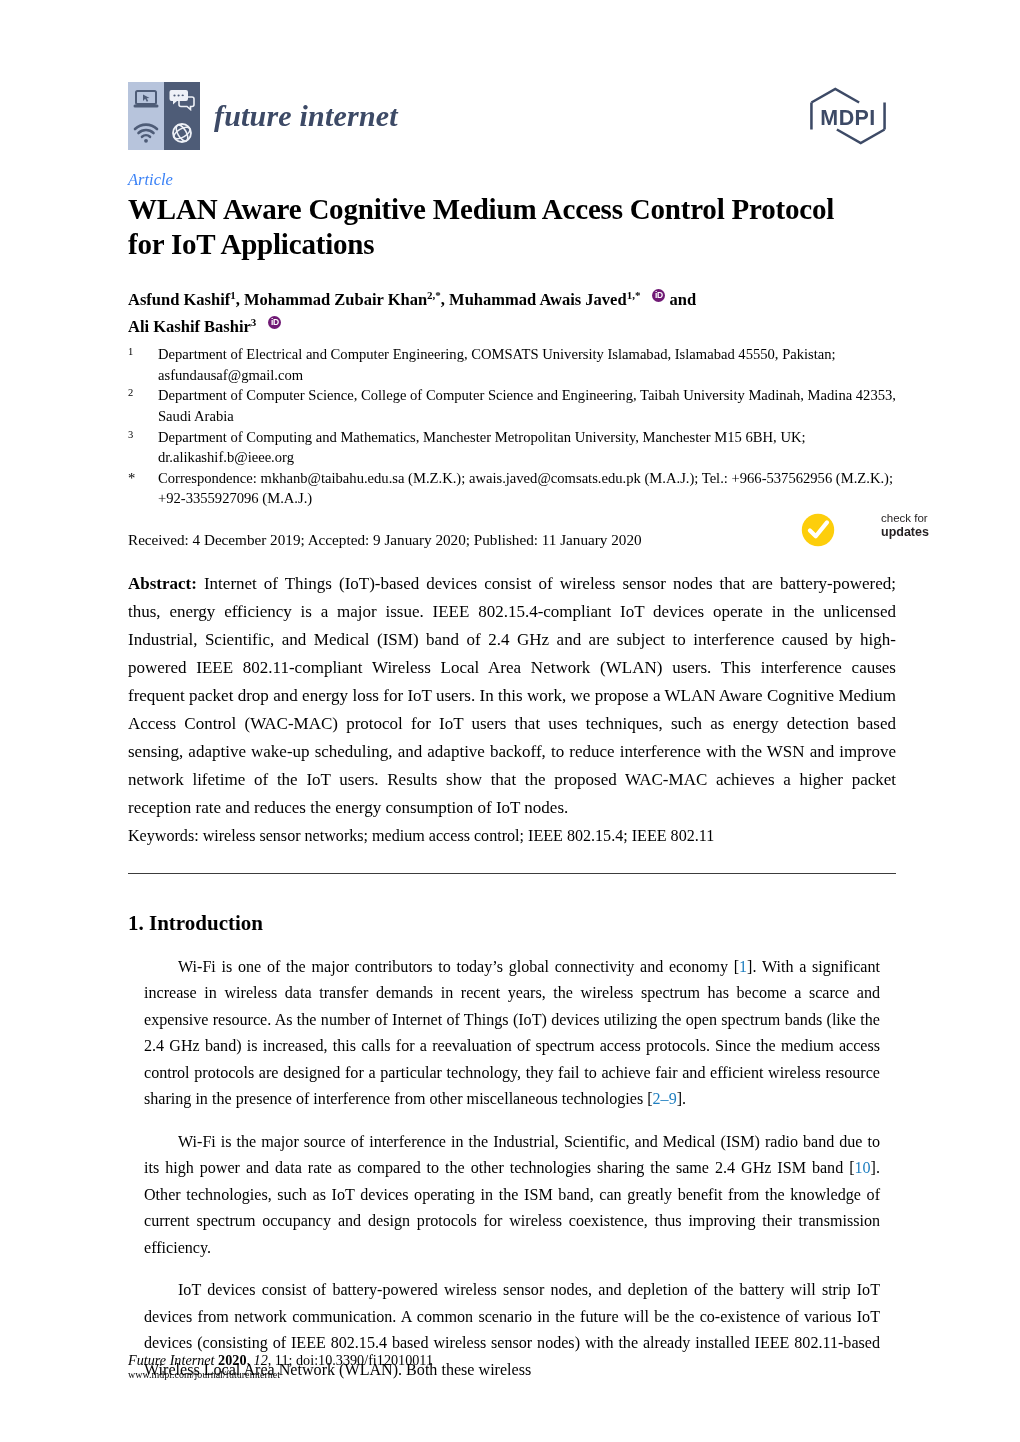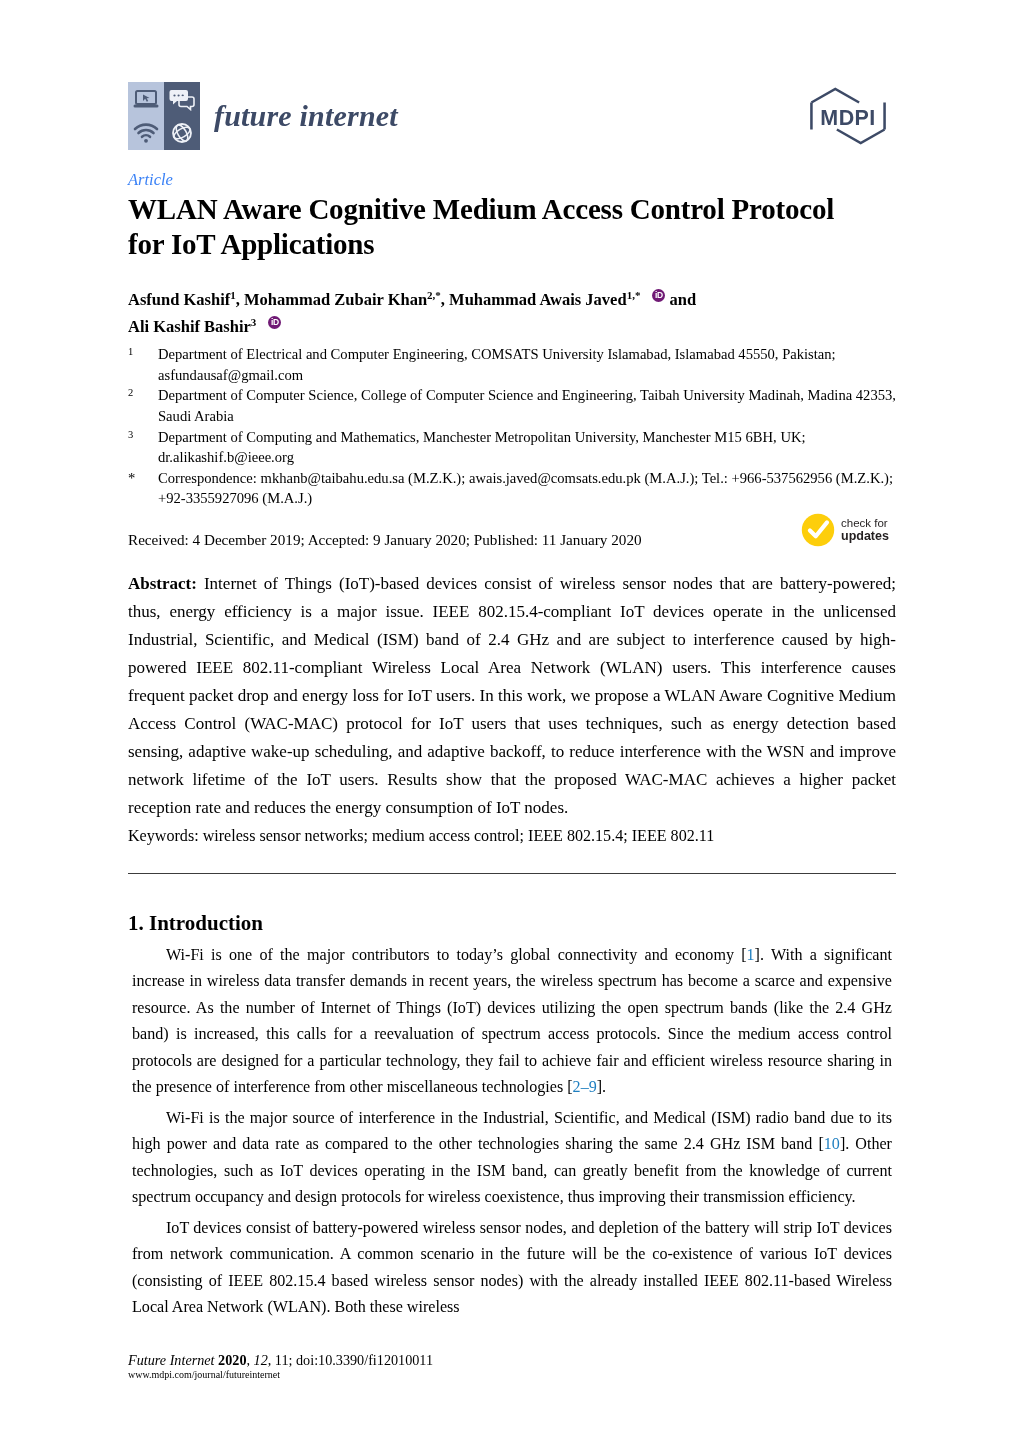--- a/index.html
+++ b/index.html
@@ -119,21 +119,21 @@
   
   .dates {
     position: absolute;
     left: 128px; top: 531px;
     font-size: 15.2px;
   }
   .updates-badge {
     position: absolute;
     left: 800px; top: 512px;
     display: flex;
-    align-items: center;
+    gap: 40px;
   }
   .badge-check { width: 36px; height: 36px; flex: 0 0 auto; }
   .badge-text {
     font-family: "Liberation Sans", sans-serif;
     margin-left: 5px;
     line-height: 1.12;
   }
   .badge-line1 { font-size: 11.5px; color: #231f20; }
   .badge-line2 { font-size: 12.5px; font-weight: bold; color: #231f20; }
 
@@ -174,21 +174,21 @@
     font-weight: bold;
   }
   .body-text {
     position: absolute;
     left: 128px; top: 938px;
     width: 768px;
     font-size: 16.1px;
     line-height: 1.645;
     text-align: justify;
   }
-  .body-text p { margin: 4px; text-indent: 34px; }
+  .body-text p { margin: 16px; text-indent: 34px; }
   .cite { color: #1f7fc0; }
 
   
   .footer {
     position: absolute;
     left: 128px; top: 1352px;
     width: 768px;
     display: flex;
     justify-content: space-between;
     align-items: baseline;

